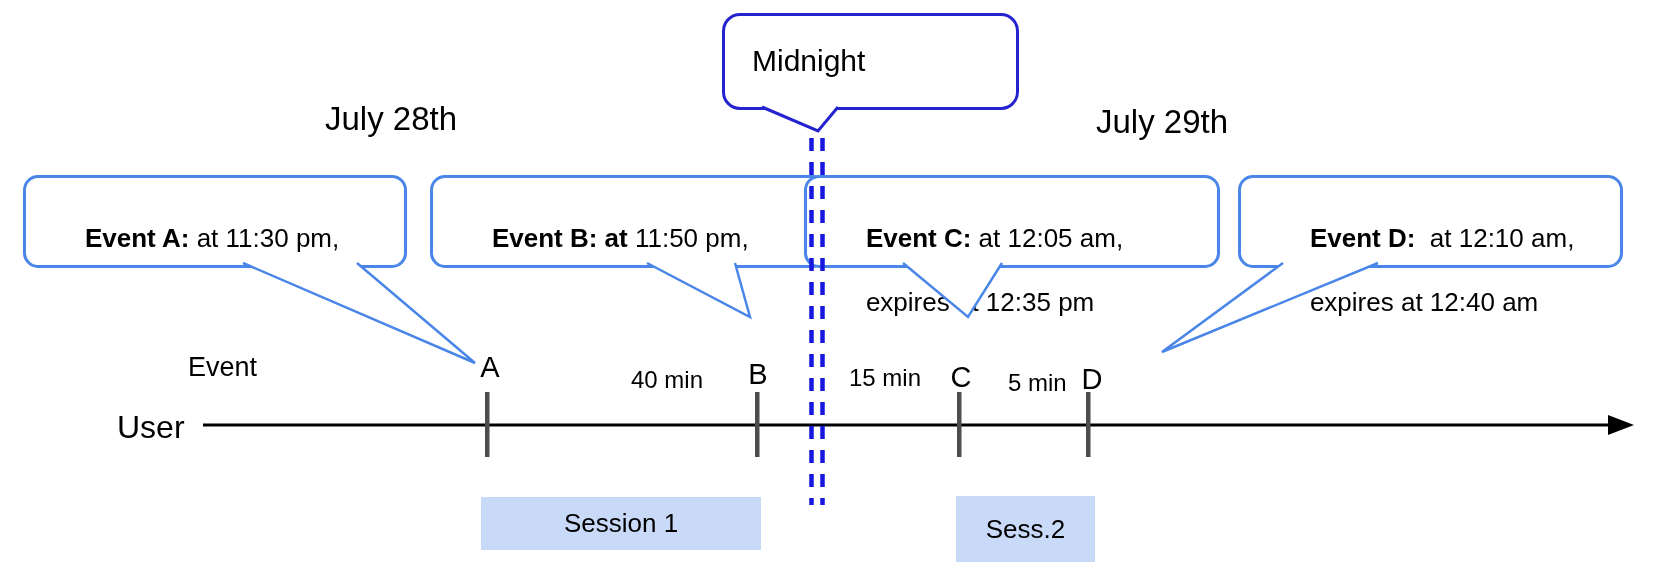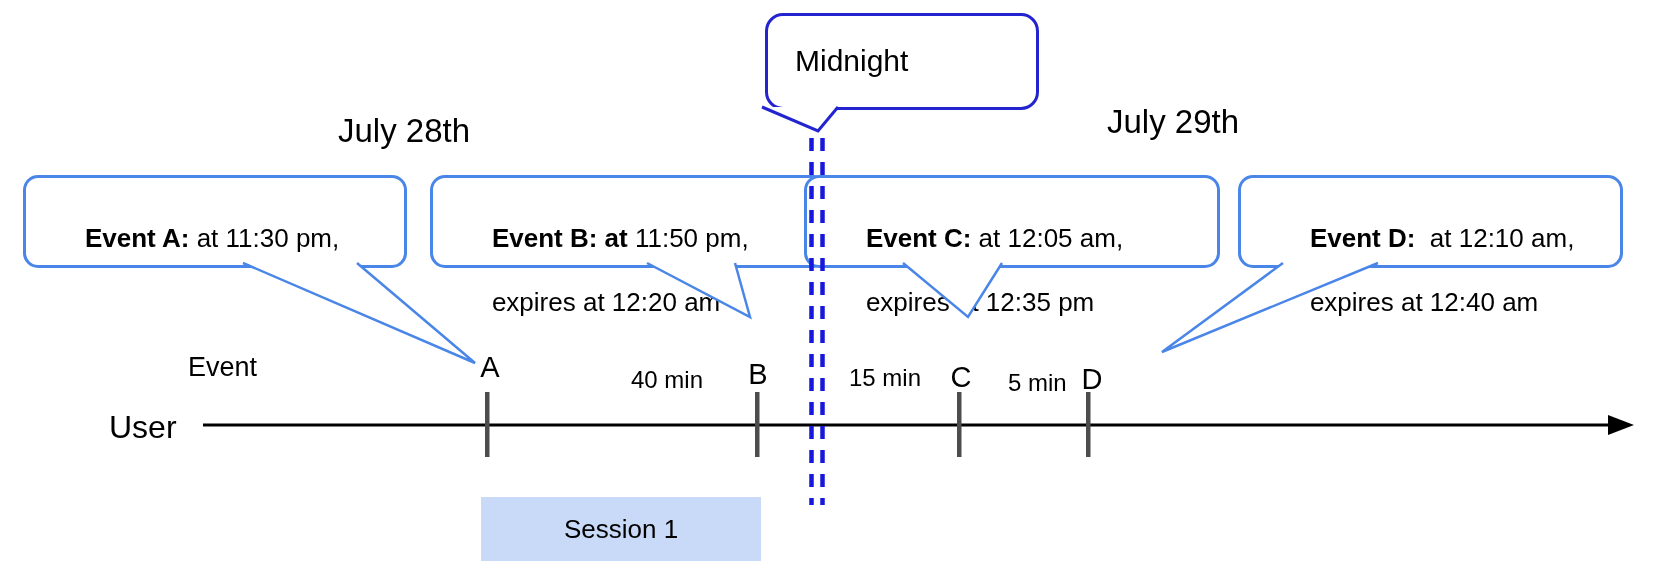--- a/index.html
+++ b/index.html
@@ -11,53 +11,52 @@
   .title{font-size:33px;white-space:nowrap;}
   .callout{
     position:absolute;top:175px;height:93px;box-sizing:border-box;
     background:#fff;border:3px solid var(--callout-border,#4a86e8);
     border-radius:15px;padding:12px 16px 0 30px;
     font-size:26px;line-height:32px;white-space:pre-wrap;
   }
   .callout.pad-wide{padding-left:40px;}
   .callout b{font-weight:bold;}
   .midnight-box{
-    position:absolute;left:722px;top:13px;width:274px;height:97px;box-sizing:border-box;
+    position:absolute;left:722px;top:13px;width:297px;height:97px;box-sizing:border-box;
     background:#fff;border:3px solid var(--midnight-border,#2323d0);
-    border-radius:18px;font-size:30px;line-height:89px;padding-left:27px;margin-left:43px;
+    border-radius:18px;font-size:30px;line-height:89px;padding-left:27px;
   }
   .marker-letter{position:absolute;font-size:29px;transform:translateX(-50%);white-space:nowrap;}
   .gap-label{position:absolute;font-size:24px;white-space:nowrap;}
   .events-label{position:absolute;left:188px;top:352px;font-size:27px;}
-  .user-label{position:absolute;left:109px;top:409px;font-size:32px;}
+  .user-label{position:absolute;left:117px;top:409px;font-size:32px;}
   .session{
     position:absolute;background:var(--session-fill,#c9daf8);
     font-size:26px;text-align:center;
     display:flex;align-items:center;justify-content:center;
   }
   svg.overlay{position:absolute;left:0;top:0;pointer-events:none;}
 </style>
 </head>
 <body>
 
 <div class="canvas">
 
-  <div class="abs title" style="left:338px;top:100px;margin-top:12px;">July 28th</div>
-  <div class="abs title" style="left:1096px;top:103px;margin-left:11px;">July 29th</div>
+  <div class="abs title" style="left:325px;top:100px;">July 28th</div>
+  <div class="abs title" style="left:1096px;top:103px;">July 29th</div>
 
   <div class="midnight-box">
     <span>Midnight</span>
   </div>
 
   <div class="callout" style="left:23px;width:384px;">
     <b>Event A:</b><span> at 11:30 pm,</span><br>
   </div>
   <div class="callout" style="left:430px;width:398px;">
     <b>Event B: at</b><span> 11:50 pm,</span><br>
-    <span>expires at 12:20 am</span>
   </div>
   <div class="callout" style="left:804px;width:416px;">
     <b>Event C:</b><span> at 12:05 am,</span><br>
     <span>expires at 12:35 pm</span>
   </div>
   <div class="callout pad-wide" style="left:1238px;width:385px;">
     <b>Event D:</b><span>  at 12:10 am,</span><br>
     <span>expires at 12:40 am</span>
   </div>
 
@@ -66,22 +65,25 @@
 
   <div class="marker-letter" style="left:490px;top:351px;">A</div>
   <div class="marker-letter" style="left:758px;top:358px;">B</div>
   <div class="marker-letter" style="left:961px;top:361px;">C</div>
   <div class="marker-letter" style="left:1092px;top:363px;">D</div>
 
   <div class="gap-label" style="left:631px;top:366px;">40 min</div>
   <div class="gap-label" style="left:849px;top:364px;">15 min</div>
   <div class="gap-label" style="left:1008px;top:369px;">5 min</div>
 
-  <div class="session" style="left:481px;top:497px;width:280px;height:64px;">
+  <div class="session" style="left:481px;top:497px;width:280px;height:53px;">
     <span>Session 1</span>
+  </div>
+  <div class="session" style="left:956px;top:496px;width:139px;height:66px;">
+    <span>Sess.2</span>
   </div>
 
   <svg class="overlay" width="1668" height="578" viewBox="0 0 1668 578">
 
     <line x1="203" y1="425" x2="1612" y2="425" style="stroke:var(--axis-black,#000);" stroke-width="3"></line>
     <polygon points="1608,415 1608,435 1634,425" style="fill:var(--axis-black,#000);"></polygon>
 
     <rect x="485" y="392" width="4.5" height="65" style="fill:var(--tick-gray,#4d4d4d);"></rect>
     <rect x="755" y="392" width="4.5" height="65" style="fill:var(--tick-gray,#4d4d4d);"></rect>
     <rect x="957" y="392" width="4.5" height="65" style="fill:var(--tick-gray,#4d4d4d);"></rect>

